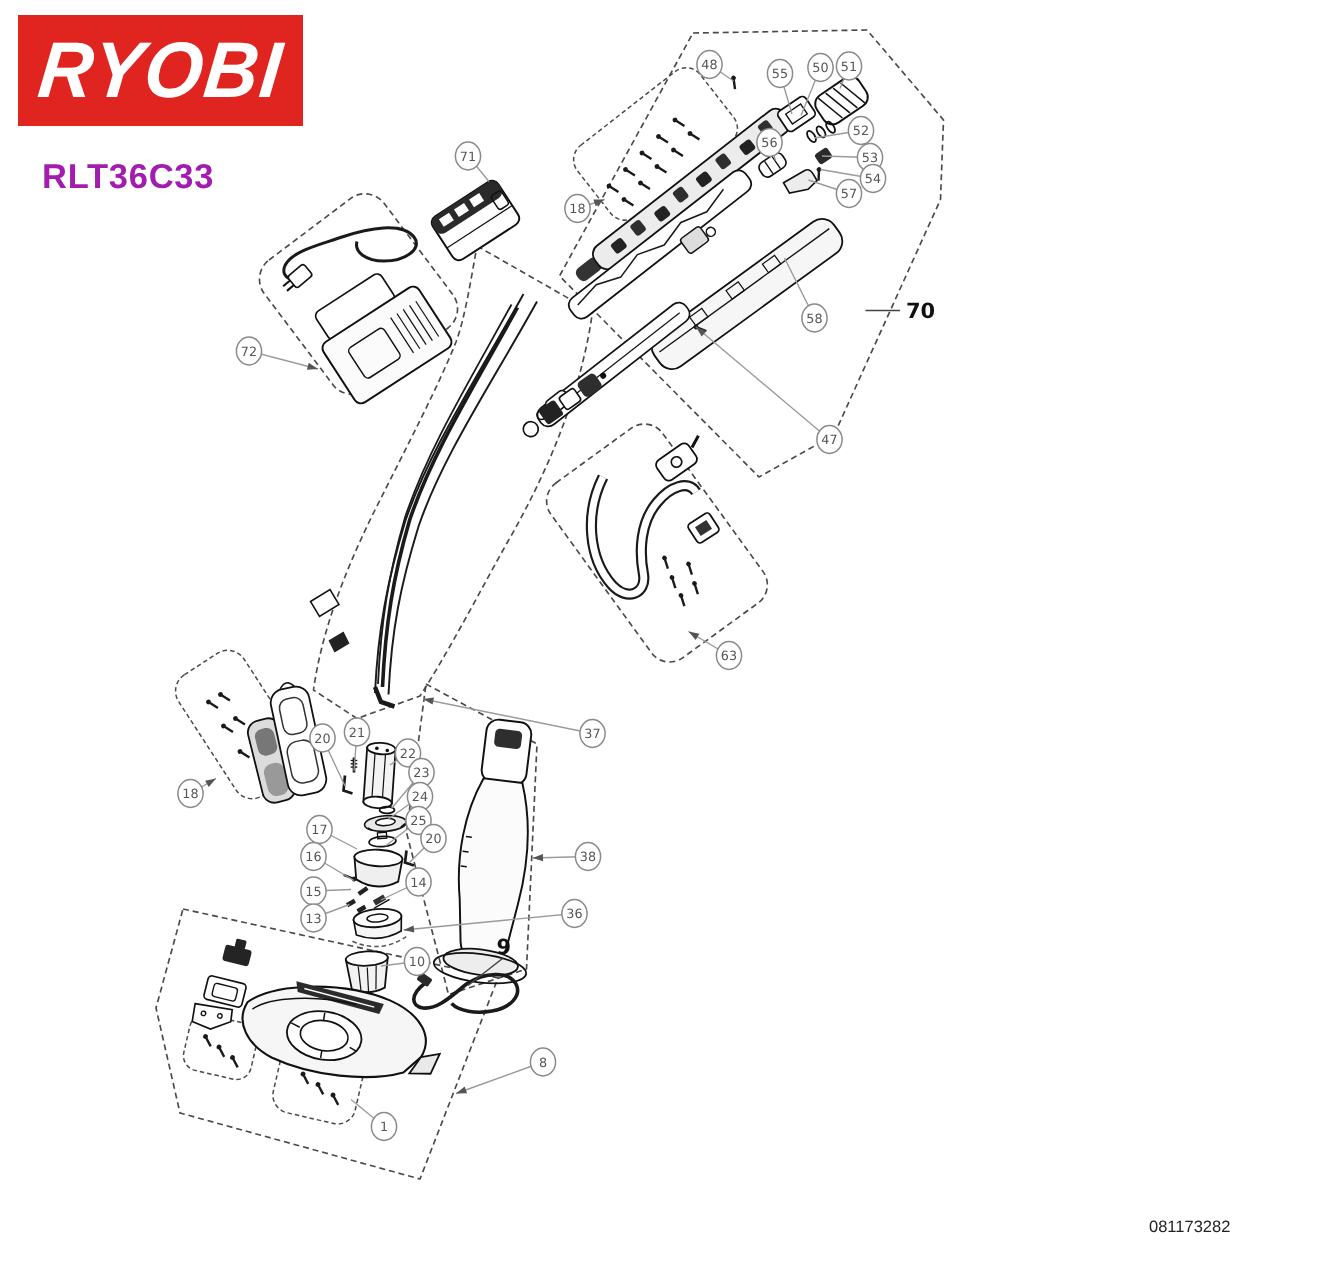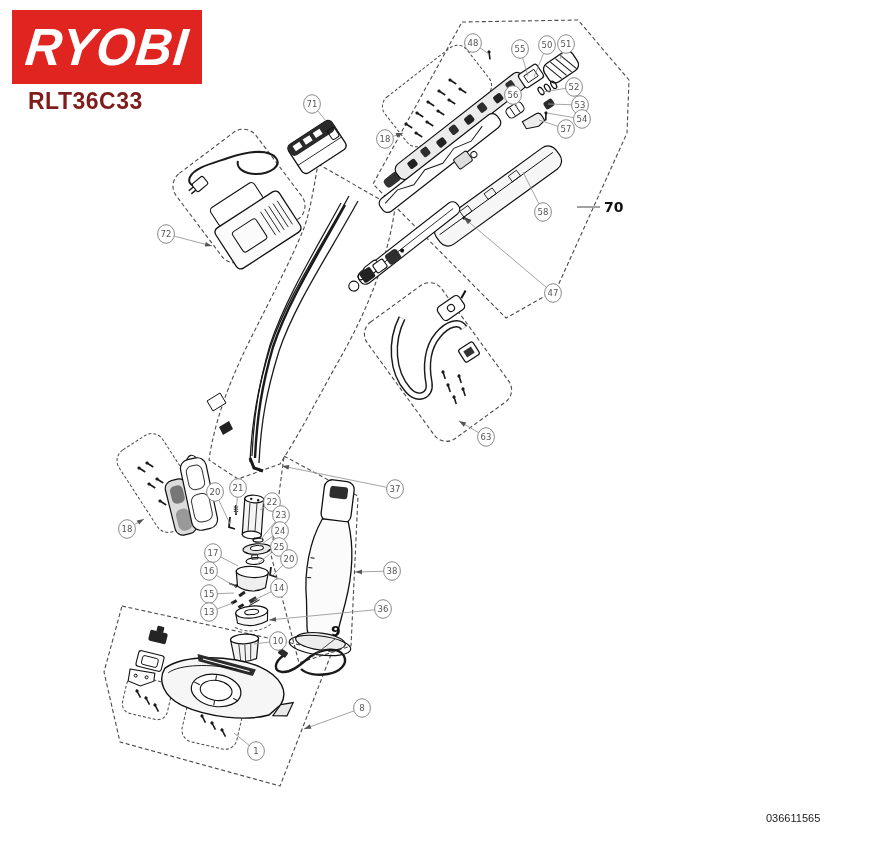--- a/index.html
+++ b/index.html
@@ -2,22 +2,22 @@
 <html><head>
 <meta charset="utf-8">
 <style>
   html,body{margin:0;padding:0;background:#fff;}
   .page{position:relative;width:879px;height:842px;background:#fff;overflow:hidden;
         font-family:"Liberation Sans",sans-serif;}
   .logo{position:absolute;left:12px;top:10px;width:190px;height:74px;
         display:flex;align-items:center;justify-content:center;}
   .logo span{color:#fff;font-style:italic;font-weight:bold;font-size:50px;
         letter-spacing:1px;transform:skewX(-6deg) scaleY(1.05);}
-  .model{position:absolute;left:28px;top:88px;font-size:23px;font-weight:bold;
-        color:#7f1d1d;letter-spacing:0.5px;}
+  .model{position:absolute;left:28px;top:104px;font-size:23px;font-weight:bold;
+        color:#a21caf;letter-spacing:0.5px;}
   .docnum{position:absolute;left:766px;top:812px;font-size:11px;color:#222;}
   svg.diagram{position:absolute;left:0;top:0;}
   .encl{fill:none;stroke:#4a4a4a;stroke-width:1.1;stroke-dasharray:4 2.6;stroke-linejoin:round;}
   .encl2{fill:none;stroke:#4a4a4a;stroke-width:1;stroke-dasharray:3 2;stroke-linejoin:round;}
   .ln{stroke:#1a1a1a;fill:none;}
 </style>
 </head>
 <body>
 
 <div class="page">
@@ -533,14 +533,14 @@
           <line x1="577" y1="207" x2="600" y2="207" stroke="#444" stroke-width="1"></line>
           <text x="604" y="212" font-size="14" font-weight="bold" fill="#111111" font-family="DejaVu Sans, sans-serif">70</text>
         </g>
         <g>
           <line x1="335" y1="639" x2="312" y2="657" stroke="#444" stroke-width="1"></line>
           <text x="331" y="636" font-size="14" font-weight="bold" fill="#111111" font-family="DejaVu Sans, sans-serif">9</text>
         </g>
       </g>
   </svg>
 
-  <div class="docnum">036611565</div>
+  <div class="docnum">081173282</div>
 </div>
 
 </body></html>

